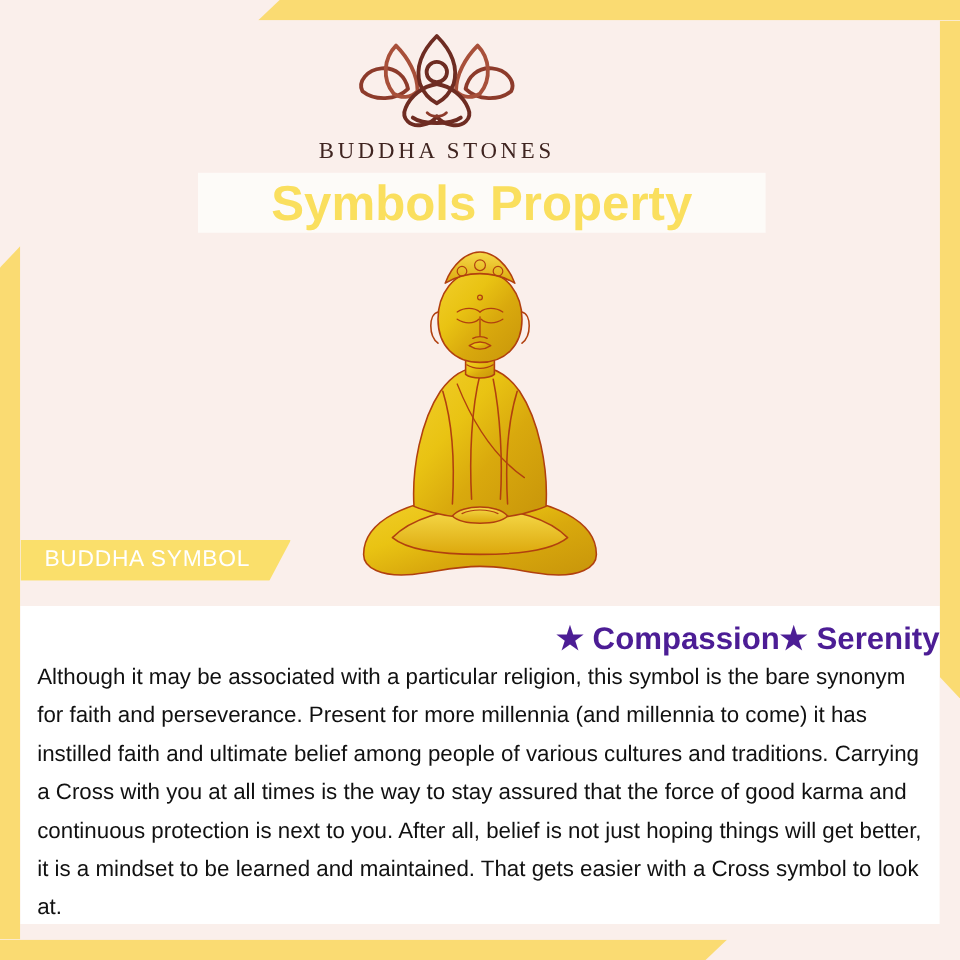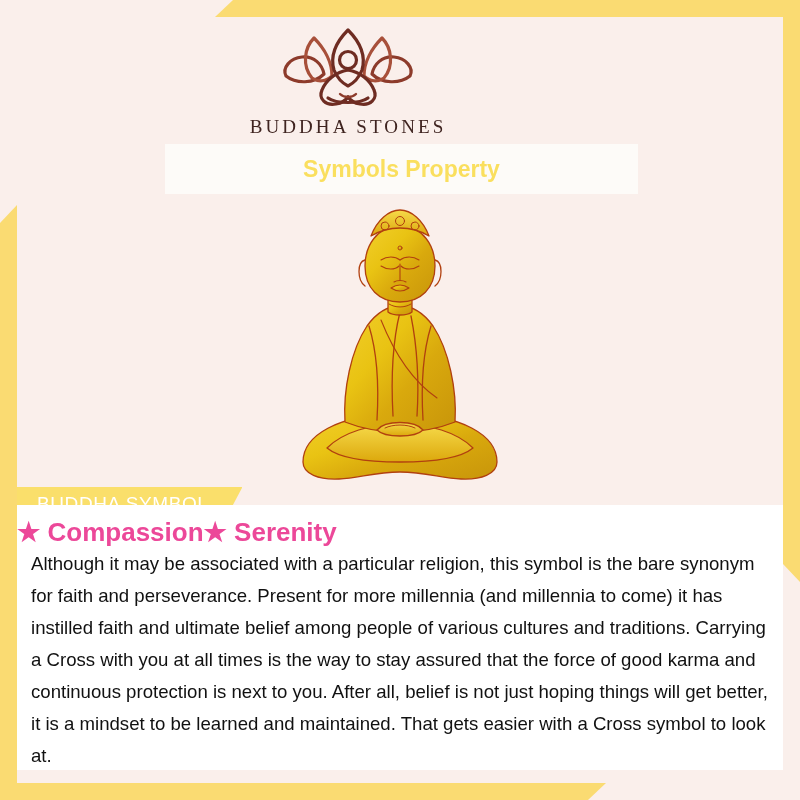--- a/index.html
+++ b/index.html
@@ -59,20 +59,21 @@
     clip-path: polygon(0 0, 100% 0, calc(100% - 18px) 100%, 0 100%);
   }
 
   
   .logo-block {
     position: absolute;
     top: 24px;
     left: 0;
     width: 696px;
     text-align: center;
+    padding-left: 16px;
   }
   .logo-mark {
     display: block;
     margin: 0 auto;
   }
   .logo-wordmark {
     display: block;
     margin-top: 4px;
     font-family: "Liberation Serif", serif;
     font-size: 19px;
@@ -87,21 +88,21 @@
     top: 144px;
     left: 165px;
     width: 473px;
     height: 50px;
     background: #fdfbf8;
     display: flex;
     align-items: center;
     justify-content: center;
   }
   .title-text {
-    font-size: 23px;
+    font-size: 41px;
     font-weight: bold;
     color: #fadf5e;
     letter-spacing: 0px;
     white-space: nowrap;
   }
 
   
   .buddha-wrap {
     position: absolute;
     top: 200px;
@@ -118,44 +119,43 @@
   .ribbon {
     position: absolute;
     left: 17px;
     top: 450px;
     height: 34px;
     padding: 0 34px 0 20px;
     background: #fadf6b;
     display: flex;
     align-items: center;
     clip-path: polygon(0 0, 100% 0, calc(100% - 18px) 100%, 0 100%);
-    margin-top: 37px;
   }
   .ribbon-text {
     color: #ffffff;
     font-size: 19px;
     letter-spacing: 0.6px;
     white-space: nowrap;
   }
 
   
   .panel {
     position: absolute;
     left: 17px;
     top: 505px;
     width: 766px;
     height: 265px;
     background: #ffffff;
   }
   .subhead {
     margin: 12px 0 0 0;
-    text-align: left;
+    text-align: right;
     font-size: 26px;
     font-weight: bold;
-    color: #ec4899;
+    color: #4c1d95;
     white-space: nowrap;
   }
   .body-copy {
     margin: 0 14px 0 14px;
     font-size: 18.6px;
     line-height: 1.72;
     color: #111111;
     font-weight: 500;
     text-align: left;
   }

